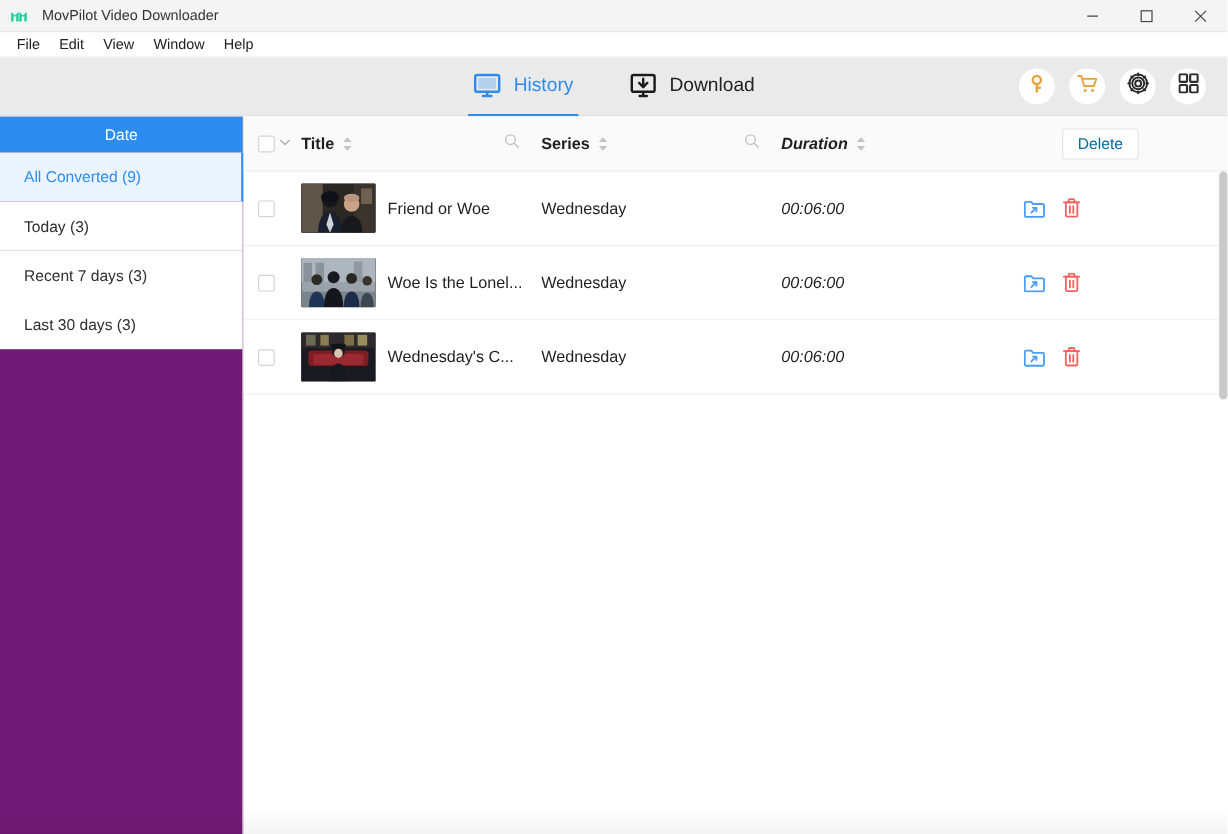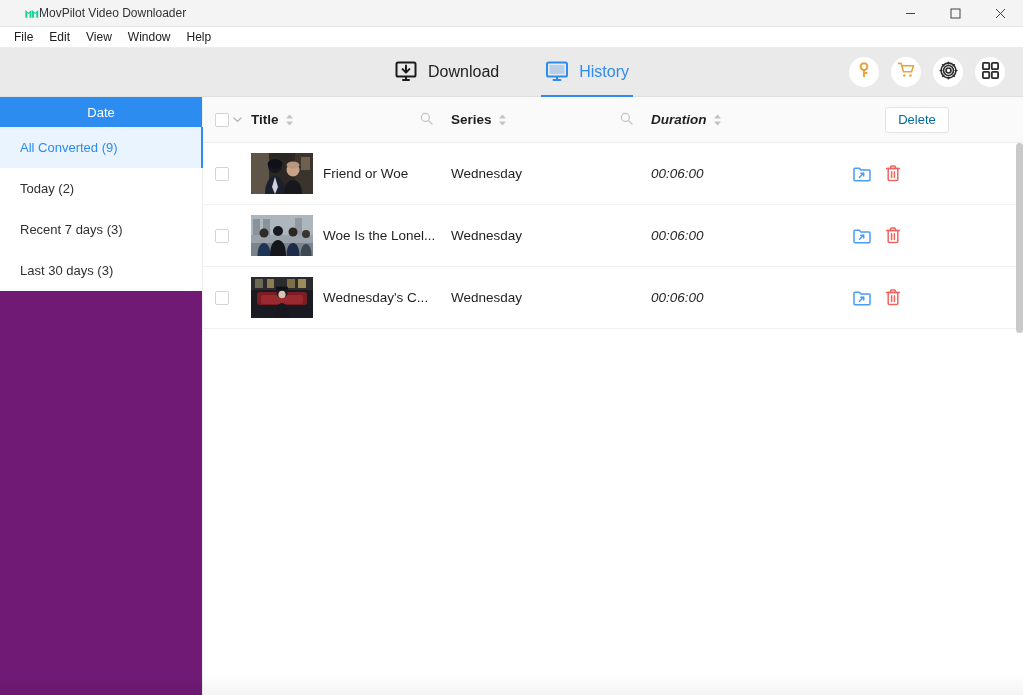--- a/index.html
+++ b/index.html
@@ -24,22 +24,22 @@
     height: 27px;
     background: #f4f4f4;
     border-bottom: 1px solid #e6e6e6;
     display: flex;
     align-items: center;
     flex: 0 0 27px;
   }
   .title-left {
     display: flex;
     align-items: center;
-    padding-left: 24px;
-    gap: 0;
+    padding-left: 8px;
+    gap: 12px;
   }
   .app-logo {
     width: 15px; height: 15px;
     position: relative;
     display: inline-block;
   }
   .app-title-text {
     font-size: 12px;
     color: #333333;
     white-space: nowrap;
@@ -359,43 +359,43 @@
     <div class="menu-item">File</div>
     <div class="menu-item">Edit</div>
     <div class="menu-item">View</div>
     <div class="menu-item">Window</div>
     <div class="menu-item">Help</div>
   </div>
 
   <div class="toolbar">
     <div class="nav-tabs">
 
+      <div class="nav-tab active">
+        <span class="tab-icon">
+          <svg viewBox="0 0 24 22" width="24" height="22" aria-hidden="true">
+            <rect x="2" y="1.5" width="20" height="14" rx="1.6" fill="none" stroke="#2d8cf0" stroke-width="2"></rect>
+            <rect x="4.6" y="4" width="14.8" height="9" rx="0.6" fill="#2d8cf0" opacity="0.28"></rect>
+            <path d="M8.5 19h7" stroke="#2d8cf0" stroke-width="2" stroke-linecap="round"></path>
+            <path d="M12 15.5V19" stroke="#2d8cf0" stroke-width="2"></path>
+          </svg>
+        </span>
+        <span class="tab-label">History</span>
+      </div>
+
       <div class="nav-tab">
         <span class="tab-icon">
           <svg viewBox="0 0 24 22" width="24" height="22" aria-hidden="true">
             <rect x="2.5" y="1.5" width="19" height="14" rx="1.6" fill="none" stroke="#1a1a1a" stroke-width="2"></rect>
             <path d="M12 4.6v6.2" stroke="#1a1a1a" stroke-width="2" stroke-linecap="round"></path>
             <path d="M8.6 8.1 12 11.6l3.4-3.5" fill="none" stroke="#1a1a1a" stroke-width="2" stroke-linecap="round" stroke-linejoin="round"></path>
             <path d="M9 19h6" stroke="#1a1a1a" stroke-width="2" stroke-linecap="round"></path>
             <path d="M12 15.5V19" stroke="#1a1a1a" stroke-width="2"></path>
           </svg>
         </span>
         <span class="tab-label">Download</span>
-      </div>
-
-      <div class="nav-tab active">
-        <span class="tab-icon">
-          <svg viewBox="0 0 24 22" width="24" height="22" aria-hidden="true">
-            <rect x="2" y="1.5" width="20" height="14" rx="1.6" fill="none" stroke="#2d8cf0" stroke-width="2"></rect>
-            <rect x="4.6" y="4" width="14.8" height="9" rx="0.6" fill="#2d8cf0" opacity="0.28"></rect>
-            <path d="M8.5 19h7" stroke="#2d8cf0" stroke-width="2" stroke-linecap="round"></path>
-            <path d="M12 15.5V19" stroke="#2d8cf0" stroke-width="2"></path>
-          </svg>
-        </span>
-        <span class="tab-label">History</span>
       </div>
 
     </div>
 
     <div class="tool-icons">
       <div class="tool-icon-btn">
         <span>
           <svg width="18" height="18" viewBox="0 0 18 18" aria-hidden="true">
             <circle cx="9" cy="5.6" r="3.4" fill="none" stroke="#e8a33d" stroke-width="2"></circle>
             <path d="M9 9v6.2" stroke="#e8a33d" stroke-width="2" stroke-linecap="round"></path>
@@ -442,21 +442,21 @@
         </span>
       </div>
     </div>
   </div>
 
   <div class="body-area">
 
     <div class="sidebar">
       <div class="sidebar-header">Date</div>
       <div class="sidebar-item active">All Converted (9)</div>
-      <div class="sidebar-item">Today (2)</div>
+      <div class="sidebar-item">Today (3)</div>
       <div class="sidebar-item">Recent 7 days (3)</div>
       <div class="sidebar-item">Last 30 days (3)</div>
     </div>
 
     <div class="main-panel">
 
       <div class="table-head">
         <div class="col-check">
           <span class="checkbox"></span>
           <span>

